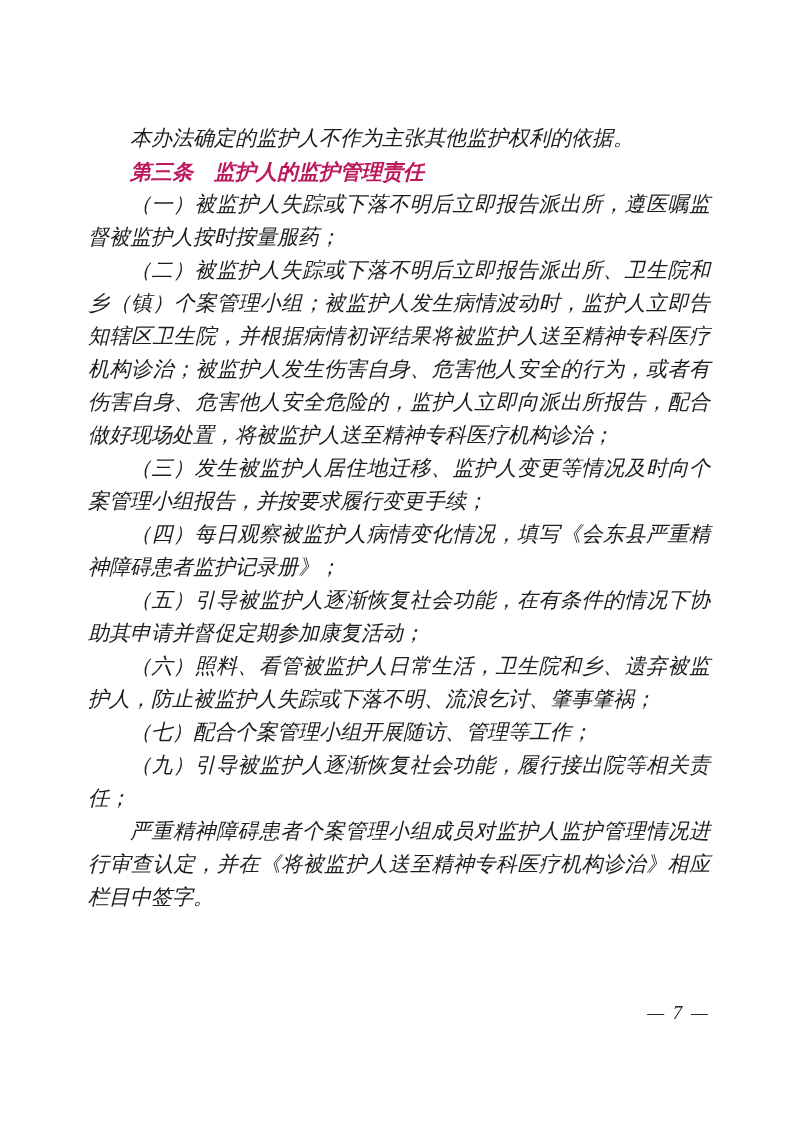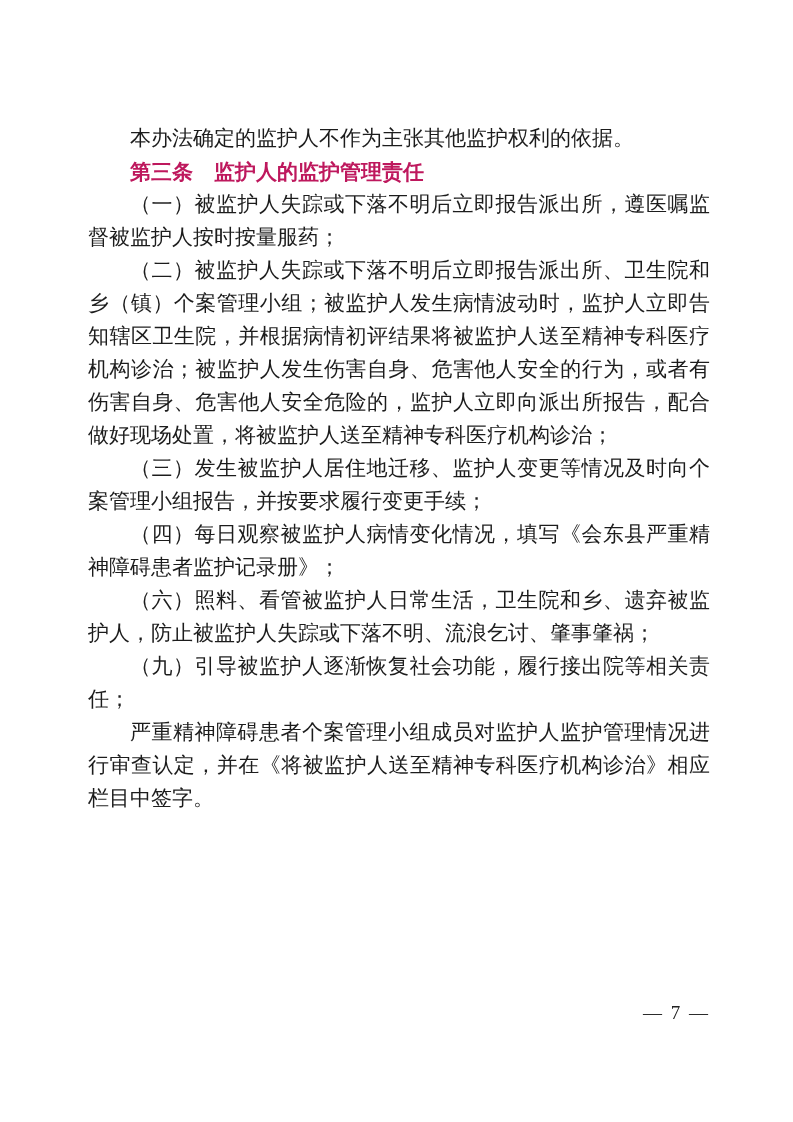--- a/index.html
+++ b/index.html
@@ -8,20 +8,21 @@
     background: #ffffff;
   }
   .page {
     position: relative;
     width: 793px;
     height: 1122px;
     background: #ffffff;
     overflow: hidden;
     font-family: "Liberation Serif", "DejaVu Serif", serif;
     color: #1c1c1c;
+    font-style: italic;
   }
   .content {
     position: absolute;
     left: 88px;
     top: 122px;
     width: 622px;
     font-size: 21px;
     line-height: 33px;
     text-align: justify;
     text-justify: inter-ideograph;
@@ -55,18 +56,20 @@
 <body>
 
 <div class="page">
   <div class="content">
     <p class="para">本办法确定的监护人不作为主张其他监护权利的依据。</p>
     <p class="heading">第三条　监护人的监护管理责任</p>
     <p class="para">（一）被监护人失踪或下落不明后立即报告派出所，遵医嘱监督被监护人按时按量服药；</p>
     <p class="para">（二）被监护人失踪或下落不明后立即报告派出所、卫生院和乡（镇）个案管理小组；被监护人发生病情波动时，监护人立即告知辖区卫生院，并根据病情初评结果将被监护人送至精神专科医疗机构诊治；被监护人发生伤害自身、危害他人安全的行为，或者有伤害自身、危害他人安全危险的，监护人立即向派出所报告，配合做好现场处置，将被监护人送至精神专科医疗机构诊治；</p>
     <p class="para">（三）发生被监护人居住地迁移、监护人变更等情况及时向个案管理小组报告，并按要求履行变更手续；</p>
     <p class="para">（四）每日观察被监护人病情变化情况，填写《会东县严重精神障碍患者监护记录册》；</p>
+    <p class="para">（五）引导被监护人逐渐恢复社会功能，在有条件的情况下协助其申请并督促定期参加康复活动；</p>
     <p class="para">（六）照料、看管被监护人日常生活，卫生院和乡、遗弃被监护人，防止被监护人失踪或下落不明、流浪乞讨、肇事肇祸；</p>
+    <p class="para">（七）配合个案管理小组开展随访、管理等工作；</p>
     <p class="para">（九）引导被监护人逐渐恢复社会功能，履行接出院等相关责任；</p>
     <p class="para">严重精神障碍患者个案管理小组成员对监护人监护管理情况进行审查认定，并在《将被监护人送至精神专科医疗机构诊治》相应栏目中签字。</p>
   </div>
   <div class="page-number">— 7 —</div>
 </div>
 
 </body></html>

